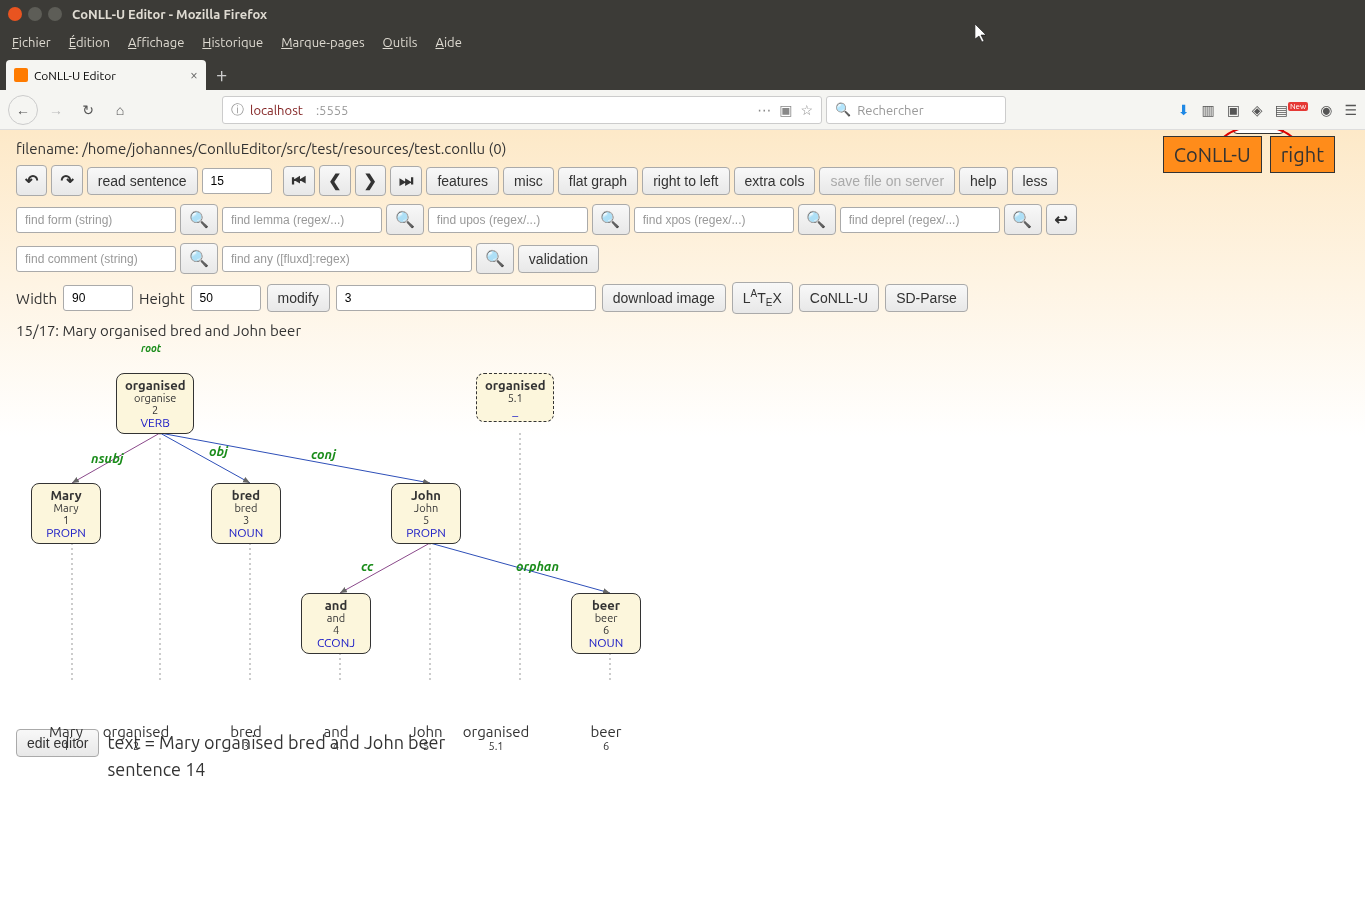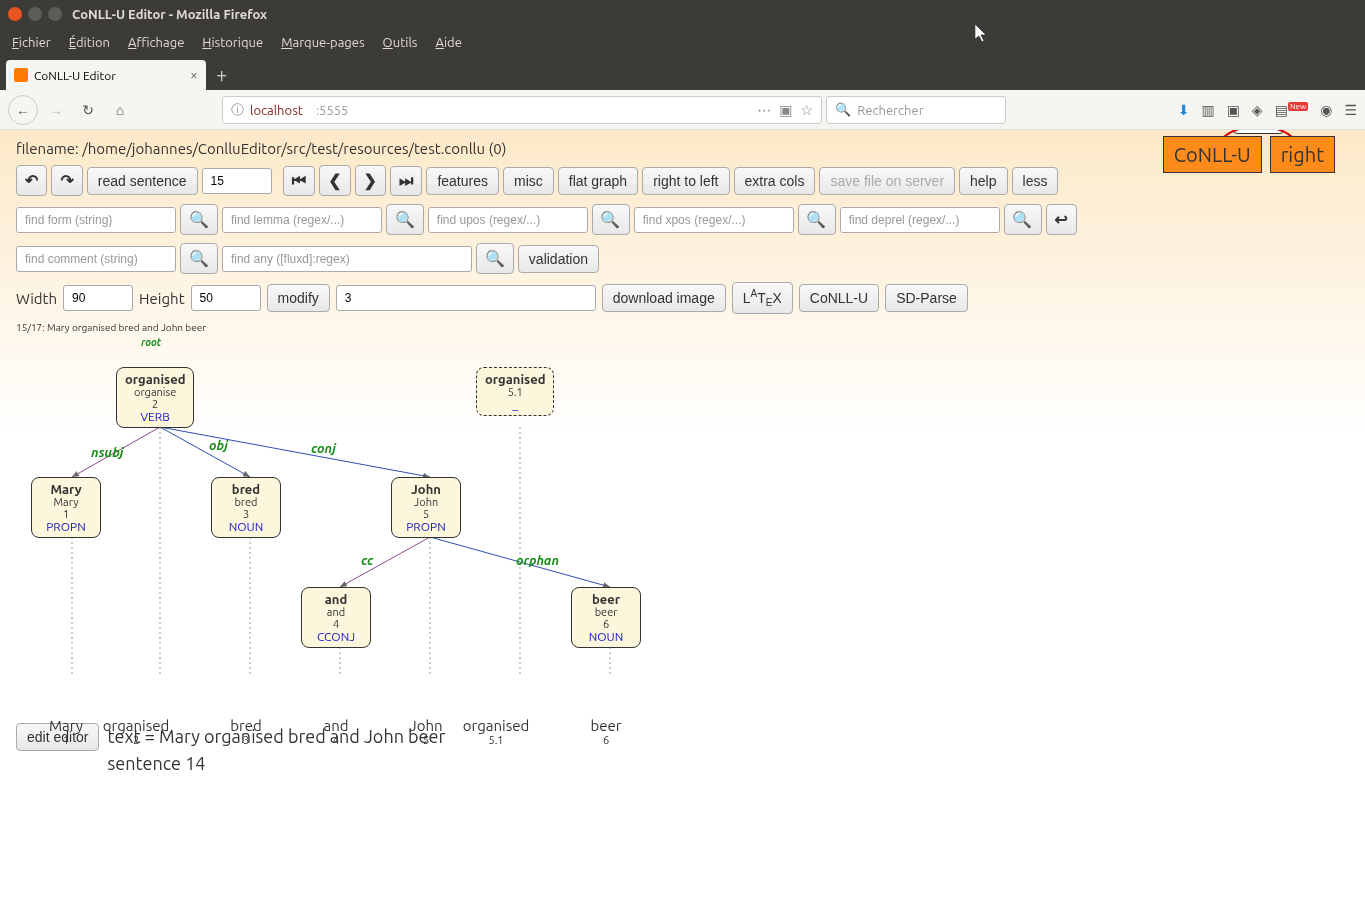--- a/index.html
+++ b/index.html
@@ -53,21 +53,21 @@
 .btn.disabled { color: #aaa; }
 .inp { background: #fff; border: 1px solid #aaa; border-radius: 3px; padding: 5px 8px; font-size: 12px; }
 .inp.narrow { width: 70px; }
 .inp.search { width: 160px; }
 .inp.search-wide { width: 250px; }
 .inp::placeholder { color: #999; }
 
 .row3 { display: flex; gap: 6px; align-items: center; margin-bottom: 8px; }
 .row3 .lbl { font-size: 15px; }
 
-.sentence-label { font-size: 10px; margin-bottom: 4px; }
+.sentence-label { font-size: 15px; margin-bottom: 4px; }
 
 
 .tree-area { position: relative; height: 380px; }
 .tree-svg { position: absolute; top: 0; left: 0; }
 .node-box { position: absolute; background: #fcf6dc; border: 1px solid #333; border-radius: 8px; padding: 4px 8px; text-align: center; font-size: 12px; min-width: 70px; }
 .node-box.dashed { border-style: dashed; }
 .node-box .form { font-weight: bold; font-size: 13px; }
 .node-box .lemma { font-size: 11px; }
 .node-box .idx { font-size: 11px; }
 .node-box .upos { color: #1515c5; font-size: 12px; }

